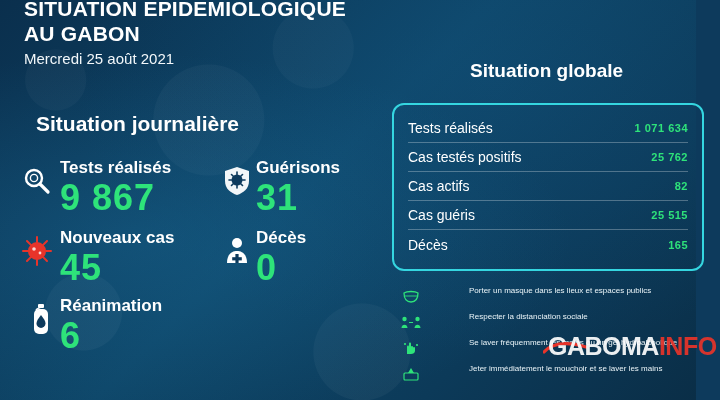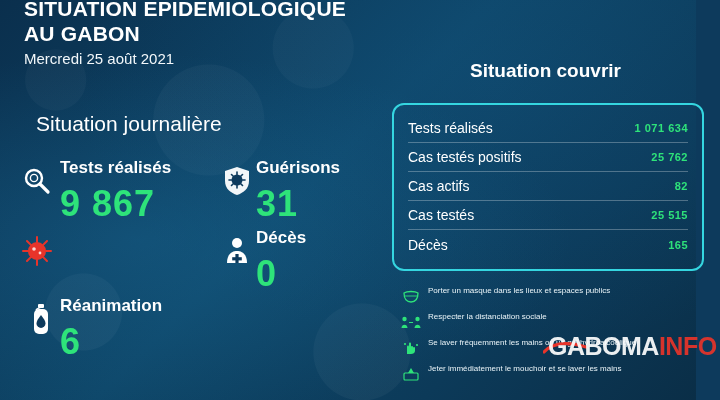--- a/index.html
+++ b/index.html
@@ -35,34 +35,34 @@
   .header { position: absolute; left: 24px; top: -4px; }
   .title-l1, .title-l2 {
     font-size: 21px; font-weight: bold; letter-spacing: 0.2px;
     line-height: 25px; text-transform: uppercase;
   }
   .subtitle { font-size: 15px; margin-top: 4px; color: #f2f7fa; }
 
   
   .journaliere-title {
     position: absolute; left: 36px; top: 112px;
-    font-size: 21px; font-weight: normal;
+    font-size: 21px; font-weight: bold;
   }
   .grid {
     position: absolute; left: 16px; top: 158px;
     width: 370px;
     display: grid;
     grid-template-columns: 196px 160px;
     grid-template-rows: 70px 68px 68px;
   }
   .cell { position: relative; padding-left: 44px; }
   .cell .lbl { font-size: 17px; font-weight: bold; line-height: 20px; }
   .cell .val {
     font-size: 36px; font-weight: bold; color: #2ee37a;
-    line-height: 38px; margin-top: 7px; letter-spacing: 1px;
+    line-height: 38px; margin-top: 1px; letter-spacing: 1px;
   }
   .cell .ico {
     position: absolute; left: 4px; top: 6px;
     width: 34px; height: 34px;
     display: flex; align-items: center; justify-content: center;
   }
   .cell.c2 .ico { left: 8px; }
   .cell .ico svg { display: block; }
 
   
@@ -85,20 +85,21 @@
   .prow .pl { font-weight: normal; color: #ffffff; }
   .prow .pv { font-weight: bold; font-size: 11px; color: #2ee37a; letter-spacing: 0.5px; }
 
   
   .advice {
     position: absolute; left: 400px; top: 286px; width: 306px;
   }
   .arow {
     display: flex; align-items: flex-start;
     margin-bottom: 7px;
+    gap: 41px;
   }
   .arow .aico {
     width: 22px; min-width: 22px; height: 18px;
     display: flex; align-items: center; justify-content: center;
     margin-right: 6px; margin-top: 1px;
   }
   .arow .atxt { font-size: 8px; line-height: 10px; color: #eaf4f8; }
 
   
   .watermark {
@@ -172,20 +173,22 @@
             <line x1="5" y1="5" x2="8.6" y2="8.6"></line>
               <line x1="21.4" y1="21.4" x2="25" y2="25"></line>
             <line x1="25" y1="5" x2="21.4" y2="8.6"></line>
               <line x1="8.6" y1="21.4" x2="5" y2="25"></line>
           </g>
           <circle cx="15" cy="15" r="9" fill="#e8342a"></circle>
           <circle cx="12" cy="13" r="1.8" fill="#ffffff" opacity="0.8"></circle>
           <circle cx="18" cy="17" r="1.4" fill="#ffffff" opacity="0.8"></circle>
         </svg>
       </div>
+      <div class="lbl">Nouveaux cas</div>
+      <div class="val">45</div>
     </div>
 
     <div class="cell c2">
       <div class="ico">
         <svg width="26" height="30" viewBox="0 0 26 30">
           <circle cx="13" cy="7" r="5" fill="#ffffff"></circle>
           <path d="M3 27 C3 18 8 15 13 15 C18 15 23 18 23 27 Z" fill="#ffffff"></path>
           <rect x="11.4" y="18" width="3.2" height="9" fill="#0d3a5c"></rect>
           <rect x="8.2" y="21.2" width="9.6" height="3.2" fill="#0d3a5c"></rect>
         </svg>
@@ -203,36 +206,36 @@
           <rect x="4" y="6" width="14" height="25" rx="5" fill="#ffffff"></rect>
           <path d="M11 12 c-3 4 -4.5 6 -4.5 8.4 a4.5 4.5 0 0 0 9 0 C15.5 18 14 16 11 12 Z" fill="#0d3a5c"></path>
         </svg>
       </div>
       <div class="lbl">Réanimation</div>
       <div class="val">6</div>
     </div>
 
   </div>
 
-  <div class="globale-title">Situation couvrir</div>
+  <div class="globale-title">Situation globale</div>
   <div class="panel">
     <div class="prow">
       <span class="pl">Tests réalisés</span>
       <span class="pv">1 071 634</span>
     </div>
     <div class="prow">
       <span class="pl">Cas testés positifs</span>
       <span class="pv">25 762</span>
     </div>
     <div class="prow">
       <span class="pl">Cas actifs</span>
       <span class="pv">82</span>
     </div>
     <div class="prow">
-      <span class="pl">Cas testés</span>
+      <span class="pl">Cas guéris</span>
       <span class="pv">25 515</span>
     </div>
     <div class="prow">
       <span class="pl">Décès</span>
       <span class="pv">165</span>
     </div>
   </div>
 
   <div class="advice">
     <div class="arow">

